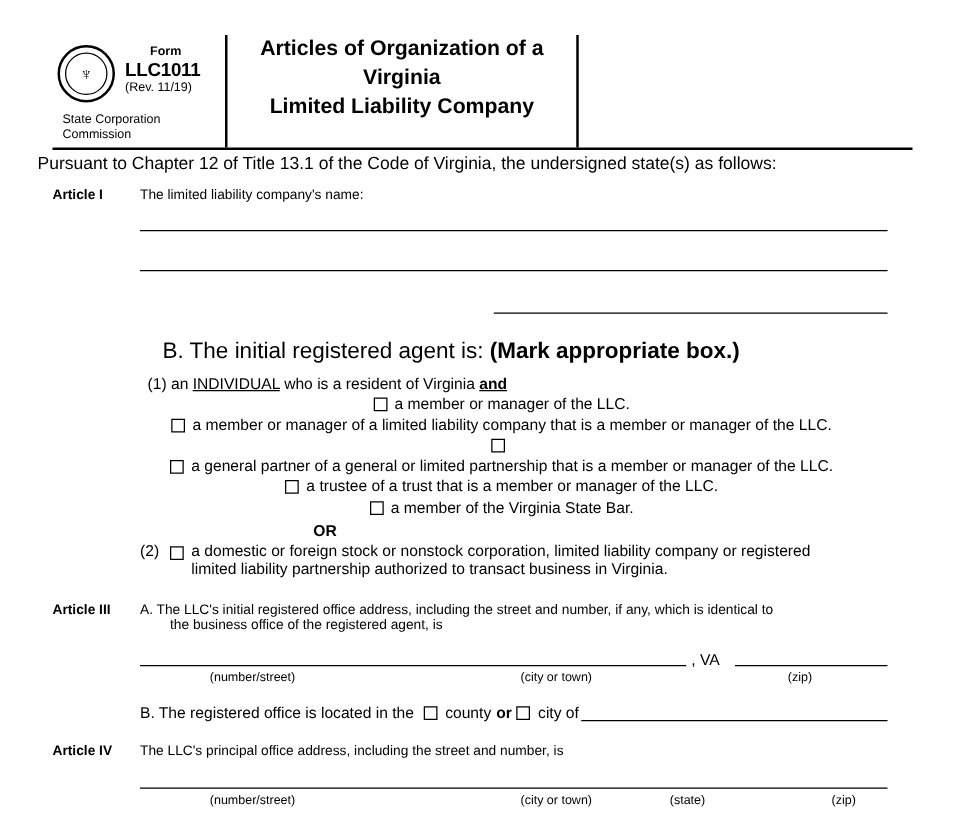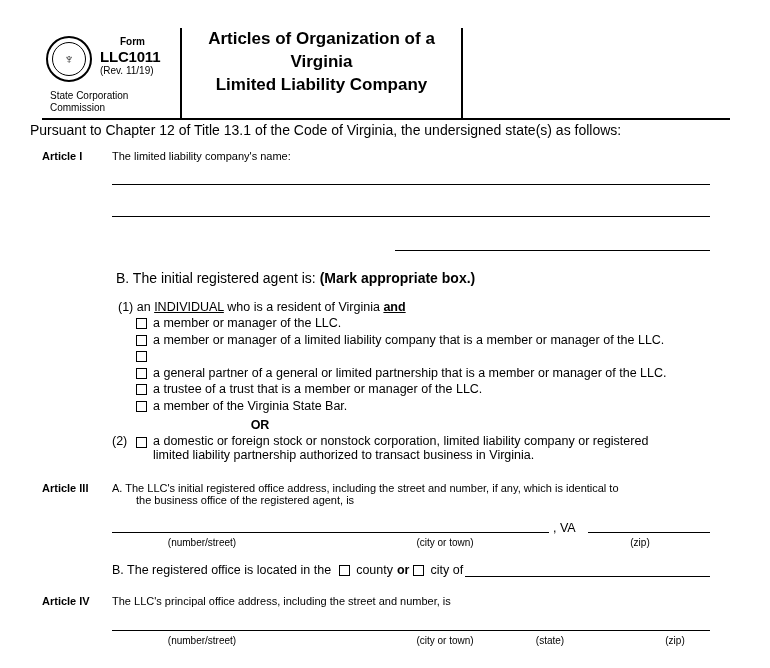--- a/index.html
+++ b/index.html
@@ -165,20 +165,21 @@
     border: 1.2px solid #000;
     vertical-align: middle;
     margin-right: 6px;
     background: #fff;
   }
 
   .opt-list div {
     margin-bottom: 2.5px;
     font-size: 12.5px;
     white-space: nowrap;
+    text-align: center;
   }
   .u { text-decoration: underline; }
   .b { font-weight: bold; }
   .or-line {
     text-align: center;
     font-weight: bold;
     font-size: 12.5px;
   }
 </style>
 </head>
@@ -218,21 +219,21 @@
 
   <div class="row" style="left:42px; top:150px; width:688px;">
     <div class="art-label">Article I</div>
     <div class="art-body">The limited liability company's name:</div>
   </div>
   <div class="abs line" style="left:112px; top:184px; width:598px;"></div>
   <div class="abs line" style="left:112px; top:216px; width:598px;"></div>
 
   <div class="abs line" style="left:395px; top:250px; width:315px;"></div>
 
-  <div class="abs" style="left:116px; top:270px; font-size:14px;">
+  <div class="abs" style="left:130px; top:270px; font-size:18px;">
     <span>B. The initial registered agent is: </span><span class="b">(Mark appropriate box.)</span>
   </div>
 
   <div class="abs" style="left:118px; top:300px; font-size:12.5px;">
     <span>(1) an </span><span class="u">INDIVIDUAL</span><span> who is a resident of Virginia </span><span class="b u">and</span>
   </div>
 
   <div class="abs opt-list" style="left:136px; top:316px;">
     <div><span class="checkbox"></span><span>a member or manager of the LLC.</span></div>
     <div><span class="checkbox"></span><span>a member or manager of a limited liability company that is a member or manager of the LLC.</span></div>

